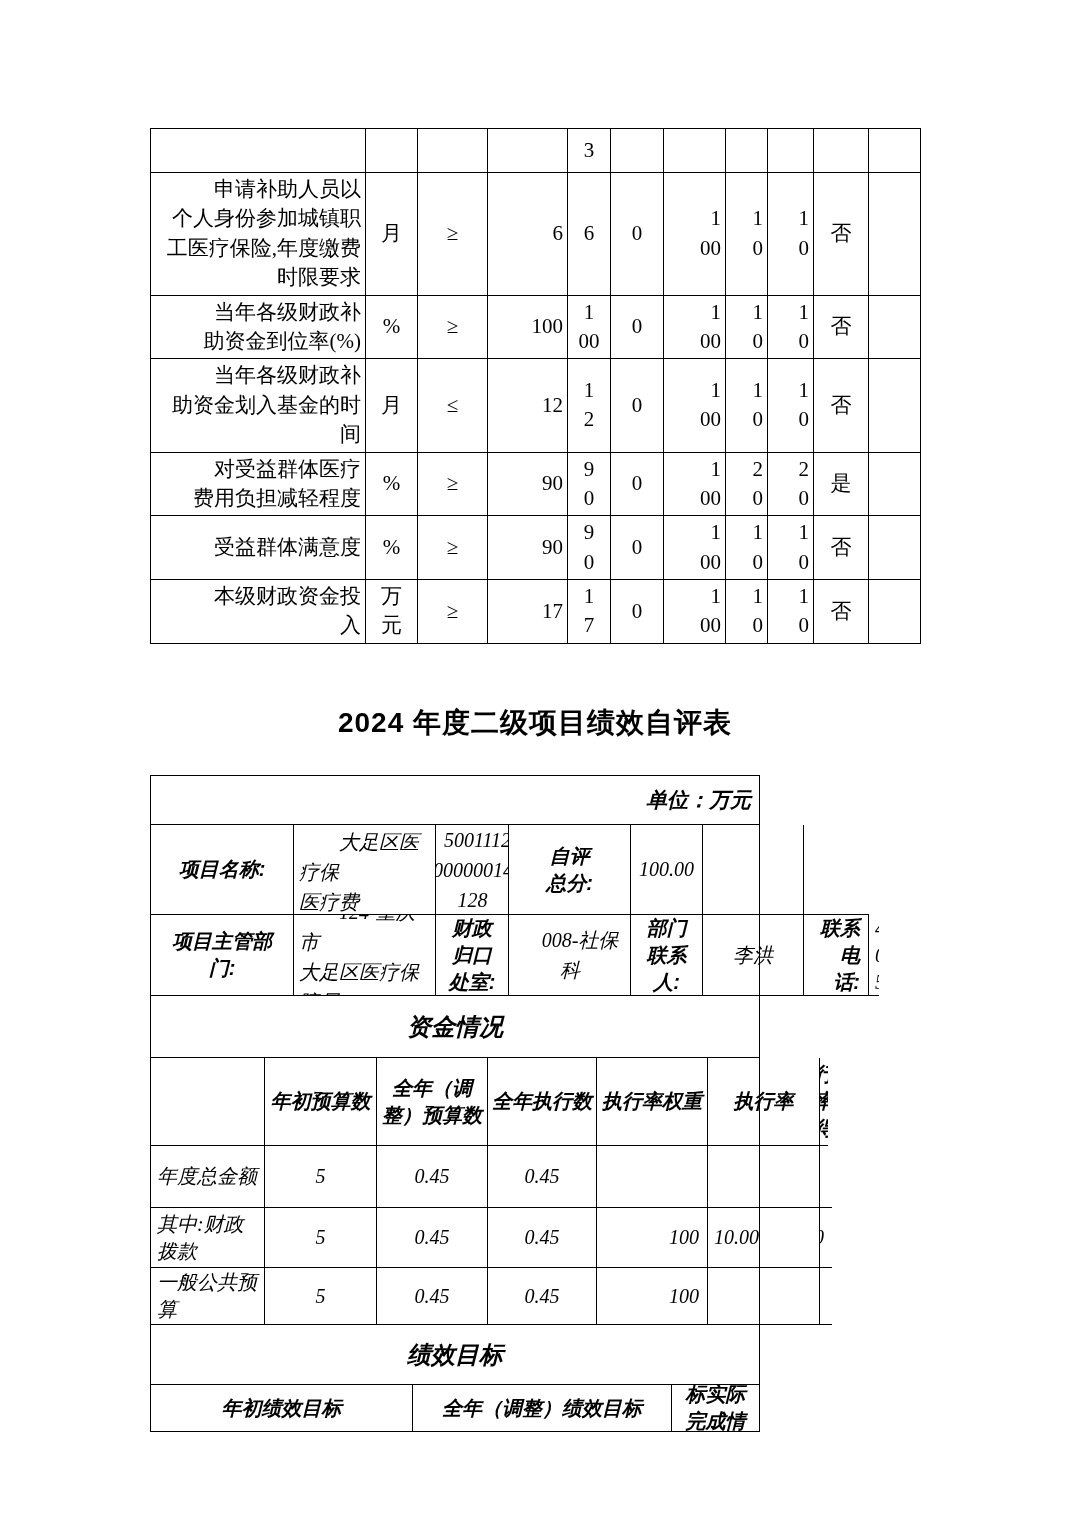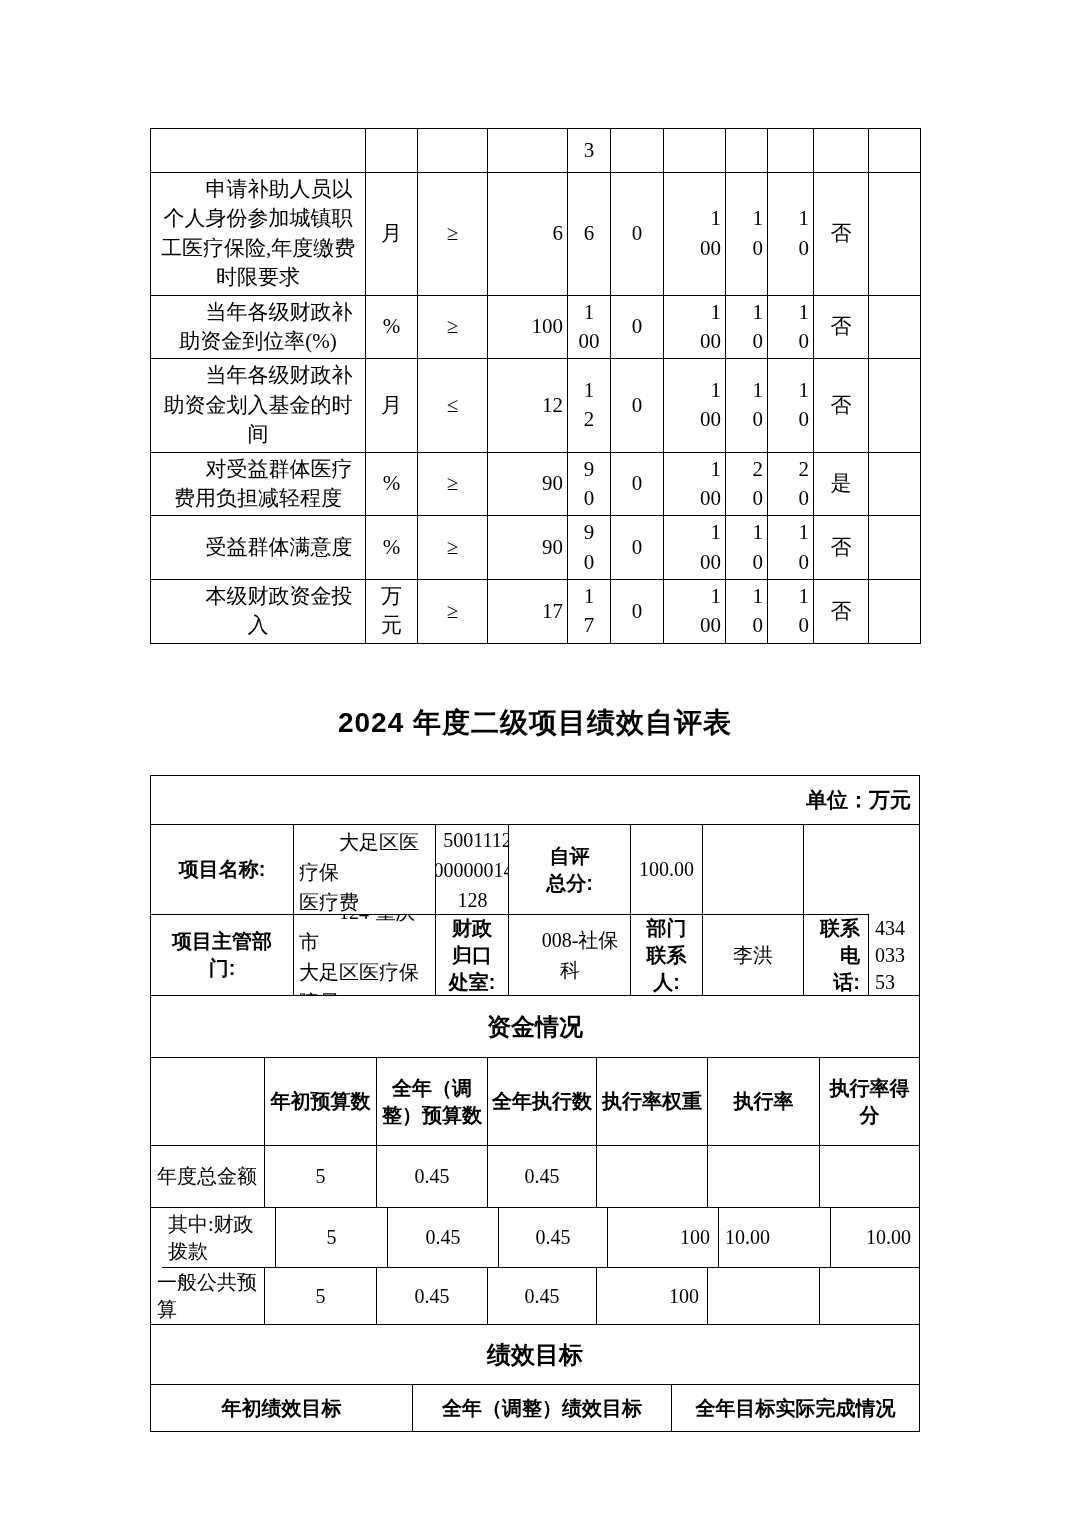--- a/index.html
+++ b/index.html
@@ -21,47 +21,47 @@
   table.t1 td {
     border:1.5px solid #000;
     font-size:21px; line-height:1.4;
     padding:2px 4px;
     vertical-align:middle;
     white-space:pre-line;
     overflow:hidden;
   }
   tr.hr0{height:44px;} tr.hr1{height:118px;} tr.hr2{height:60px;}
   tr.hr3{height:57px;} tr.hr4{height:60px;} tr.hr5{height:57px;padding-left:16px;} tr.hr6{height:63px;}
-  td.name { text-align:center; text-indent:2em; padding-left:6px; line-height:1.5; }
+  td.name { text-align:right; text-indent:2em; padding-left:6px; line-height:1.5; }
   td.ctr  { text-align:center; }
   td.tgt  { text-align:right; padding-right:12px; }
   td.wt   { text-align:right; padding-right:8px; }
 
   
   .doc-title {
     width:770px; margin:62px 0 0 150px;
     text-align:center;
     font-family:"Liberation Sans","DejaVu Sans",sans-serif;
     font-weight:bold; font-size:28px; line-height:1.2;
     letter-spacing:1px;
   }
 
   
-  .t2 { width:770px; margin:36px 0 0 150px; border:1.5px solid #000; }
+  .t2 { width:610px; margin:36px 0 0 150px; border:1.5px solid #000;font-style:italic; }
   .row-unit {
     height:49px; border-bottom:1.5px solid #000;
     display:flex; align-items:center; justify-content:flex-end;
     padding-right:8px; font-weight:bold; font-size:21px;
   }
   .grid { display:grid; }
   .g-info { grid-template-columns:143px 142px 73px 122px 72px 101px 65px auto; }
   .g-fund { grid-template-columns:114px 112px 111px 109px 111px 112px auto; }
   .g-tgt  { grid-template-columns:262px 259px auto; }
   .rowB{height:90px;} .rowC{height:81px;}
-  .rowH{height:88px;} .rowD1{height:62px;} .rowD2{height:60px;margin-left:11px;} .rowD3{height:57px;}
+  .rowH{height:88px;} .rowD1{height:62px;} .rowD2{height:60px;} .rowD3{height:57px;}
   .rowG{height:46px;}
   .gc {
     border-right:1.5px solid #000; border-bottom:1.5px solid #000;
     display:flex; align-items:center; justify-content:center;
     text-align:center; white-space:pre-line;
     padding:2px 4px; font-size:20px; line-height:1.35; overflow:hidden;
   }
   .gc.last { border-right:none; }
   .rowG .gc { border-bottom:none; }
   .lbl { font-family:"Liberation Sans","DejaVu Sans",sans-serif; font-weight:bold; }

